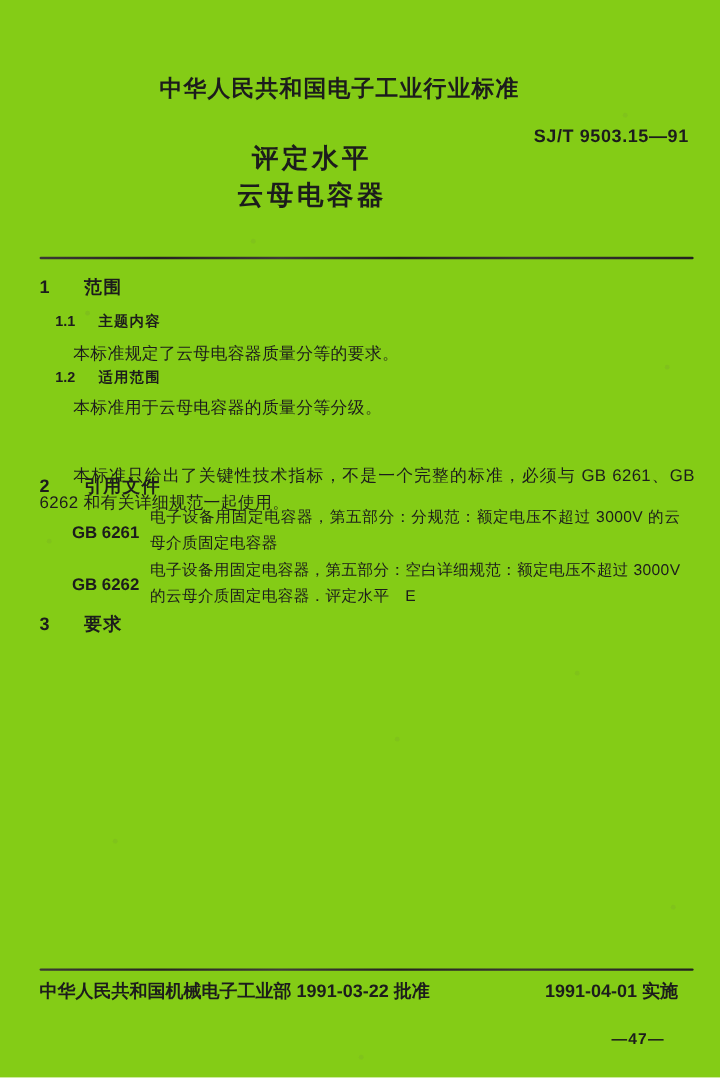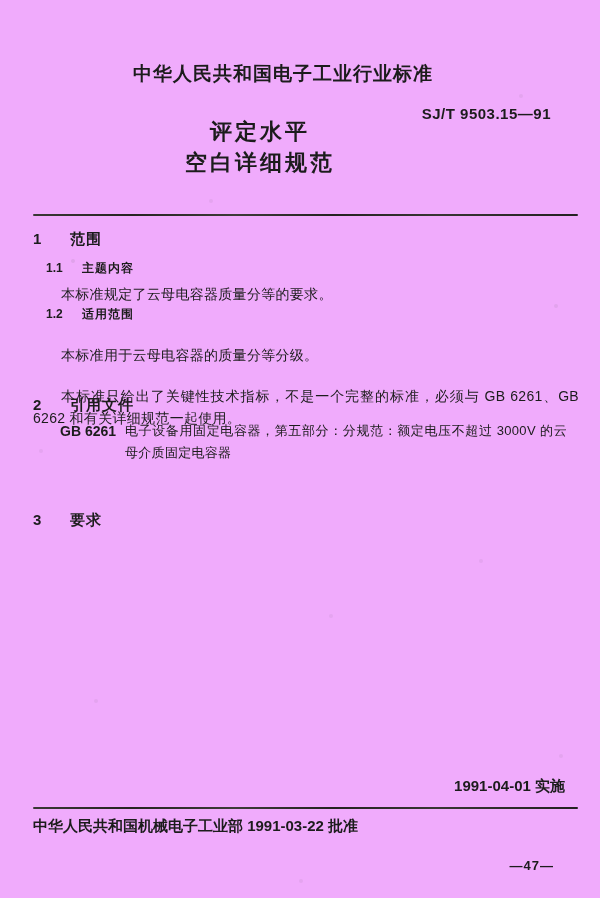--- a/index.html
+++ b/index.html
@@ -4,21 +4,21 @@
 <style>
   html, body {
     margin: 0;
     padding: 0;
     background: #ffffff;
   }
   .page {
     position: relative;
     width: 600px;
     height: 898px;
-    background: #f0abfc;
+    background: #84cc16;
     color: #1c1c1c;
     font-family: "Liberation Sans", "DejaVu Sans", sans-serif;
     overflow: hidden;
   }
   
   .noise {
     position: absolute;
     top: 0; left: 0;
     width: 2px; height: 2px;
     background: transparent;
@@ -43,21 +43,21 @@
     width: 566px;
     text-align: center;
     font-size: 19px;
     font-weight: bold;
     letter-spacing: 1px;
     white-space: nowrap;
   }
   .std-number {
     position: absolute;
     top: 105px;
-    right: 49px;
+    right: 26px;
     font-size: 15px;
     font-weight: bold;
     letter-spacing: 0.5px;
     white-space: nowrap;
   }
   .doc-title {
     position: absolute;
     left: 0;
     width: 520px;
     text-align: center;
@@ -122,40 +122,41 @@
     width: 512px;
   }
   .ref-row { display: flex; align-items: flex-start; }
   .ref-code {
     flex: none;
     width: 65px;
     font-size: 14px;
     font-weight: bold;
     line-height: 22px;
     white-space: nowrap;
+    margin-top: 12px;
   }
   .ref-desc {
     width: 442px;
     font-size: 13px;
     line-height: 22px;
     letter-spacing: 0.3px;
     text-align: justify;
   }
 
   .footer-approval {
     position: absolute;
     top: 817px;
     left: 33px;
     font-size: 15px;
     font-weight: bold;
     white-space: nowrap;
   }
   .footer-implementation {
     position: absolute;
-    top: 777px;
+    top: 817px;
     right: 35px;
     font-size: 15px;
     font-weight: bold;
     white-space: nowrap;
   }
   .page-number {
     position: absolute;
     top: 858px;
     right: 46px;
     font-size: 13px;
@@ -166,48 +167,52 @@
 </style>
 </head>
 <body>
 
 <div class="page">
   <div class="noise"></div>
 
   <div class="org-title">中华人民共和国电子工业行业标准</div>
   <div class="std-number">SJ/T 9503.15—91</div>
   <div class="doc-title line1">评定水平</div>
-  <div class="doc-title line2">空白详细规范</div>
+  <div class="doc-title line2">云母电容器</div>
 
   <div class="rule top"></div>
 
   <div class="sec-heading" style="top:230px;">
     <span class="sec-num">1</span><span class="sec-title">范围</span>
   </div>
 
   <div class="sub-heading" style="top:260px;">
     <span class="sub-num">1.1</span><span class="sub-title">主题内容</span>
   </div>
   <div class="para" style="top:283px;">本标准规定了云母电容器质量分等的要求。</div>
 
   <div class="sub-heading" style="top:306px;">
     <span class="sub-num">1.2</span><span class="sub-title">适用范围</span>
   </div>
-  <div class="para" style="top:328px;margin-top:16px;">本标准用于云母电容器的质量分等分级。</div>
+  <div class="para" style="top:328px;">本标准用于云母电容器的质量分等分级。</div>
   <div class="para wrap" style="top:368px;margin-top:17px;">本标准只给出了关键性技术指标，不是一个完整的标准，必须与 GB 6261、GB 6262 和有关详细规范一起使用。</div>
 
   <div class="sec-heading" style="top:396px;">
     <span class="sec-num">2</span><span class="sec-title">引用文件</span>
   </div>
 
   <div class="refs">
     <div class="ref-row">
       <div class="ref-code">GB 6261</div>
       <div class="ref-desc">电子设备用固定电容器，第五部分：分规范：额定电压不超过 3000V 的云母介质固定电容器</div>
     </div>
+    <div class="ref-row">
+      <div class="ref-code">GB 6262</div>
+      <div class="ref-desc">电子设备用固定电容器，第五部分：空白详细规范：额定电压不超过 3000V 的云母介质固定电容器．评定水平　E</div>
+    </div>
   </div>
 
   <div class="sec-heading" style="top:511px;">
     <span class="sec-num">3</span><span class="sec-title">要求</span>
   </div>
 
   <div class="rule bottom"></div>
   <div class="footer-approval">中华人民共和国机械电子工业部 1991-03-22 批准</div>
   <div class="footer-implementation">1991-04-01 实施</div>
   <div class="page-number">—47—</div>

